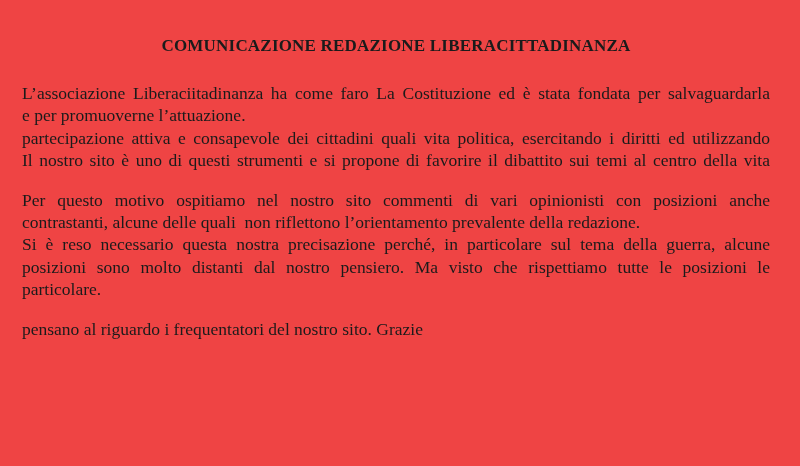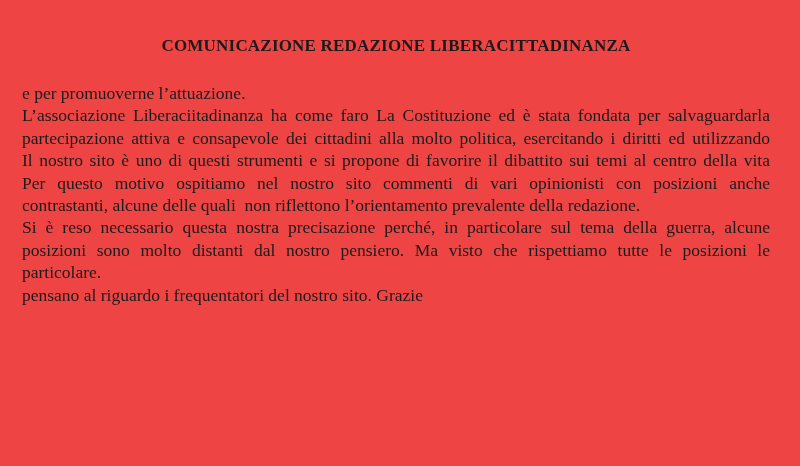--- a/index.html
+++ b/index.html
@@ -23,21 +23,21 @@
     font-weight: bold;
     text-align: center;
     line-height: 22px;
     margin: 0 0 25px 0;
     letter-spacing: 0.2px;
   }
   .content {
     width: 748px;
   }
   .paragraph { margin: 0; }
-  .paragraph + .paragraph { }
+  .paragraph + .paragraph { margin-top: 17px; }
   .line {
     font-size: 17.5px;
     line-height: 22.4px;
   }
   .line.fill {
     text-align: justify;
     text-align-last: justify;
     -moz-text-align-last: justify;
   }
   .line.last {
@@ -45,23 +45,23 @@
     white-space: pre-wrap;
   }
 </style>
 </head>
 <body>
 
 <div class="page">
   <h1 class="title">COMUNICAZIONE REDAZIONE LIBERACITTADINANZA</h1>
   <div class="content">
       <div class="paragraph">
+        <div class="line fill">L’associazione Liberaciitadinanza ha come faro La Costituzione ed è stata fondata per salvaguardarla</div>
         <div class="line last">e per promuoverne l’attuazione.</div>
-        <div class="line fill">L’associazione Liberaciitadinanza ha come faro La Costituzione ed è stata fondata per salvaguardarla</div>
-        <div class="line fill">partecipazione attiva e consapevole dei cittadini alla molto politica, esercitando i diritti ed utilizzando</div>
+        <div class="line fill">partecipazione attiva e consapevole dei cittadini quali vita politica, esercitando i diritti ed utilizzando</div>
         <div class="line fill">Il nostro sito è uno di questi strumenti e si propone di favorire il dibattito sui temi al centro della  vita</div>
       </div>
       <div class="paragraph">
         <div class="line fill">Per questo motivo ospitiamo nel nostro sito commenti di vari opinionisti con posizioni anche</div>
         <div class="line last">contrastanti, alcune delle quali  non riflettono l’orientamento prevalente della redazione.</div>
         <div class="line fill">Si è reso necessario questa nostra precisazione perché, in particolare sul tema della guerra, alcune</div>
         <div class="line fill">posizioni sono  molto distanti dal nostro pensiero. Ma visto che rispettiamo tutte le posizioni le</div>
         <div class="line last">particolare.</div>
       </div>
       <div class="paragraph">

